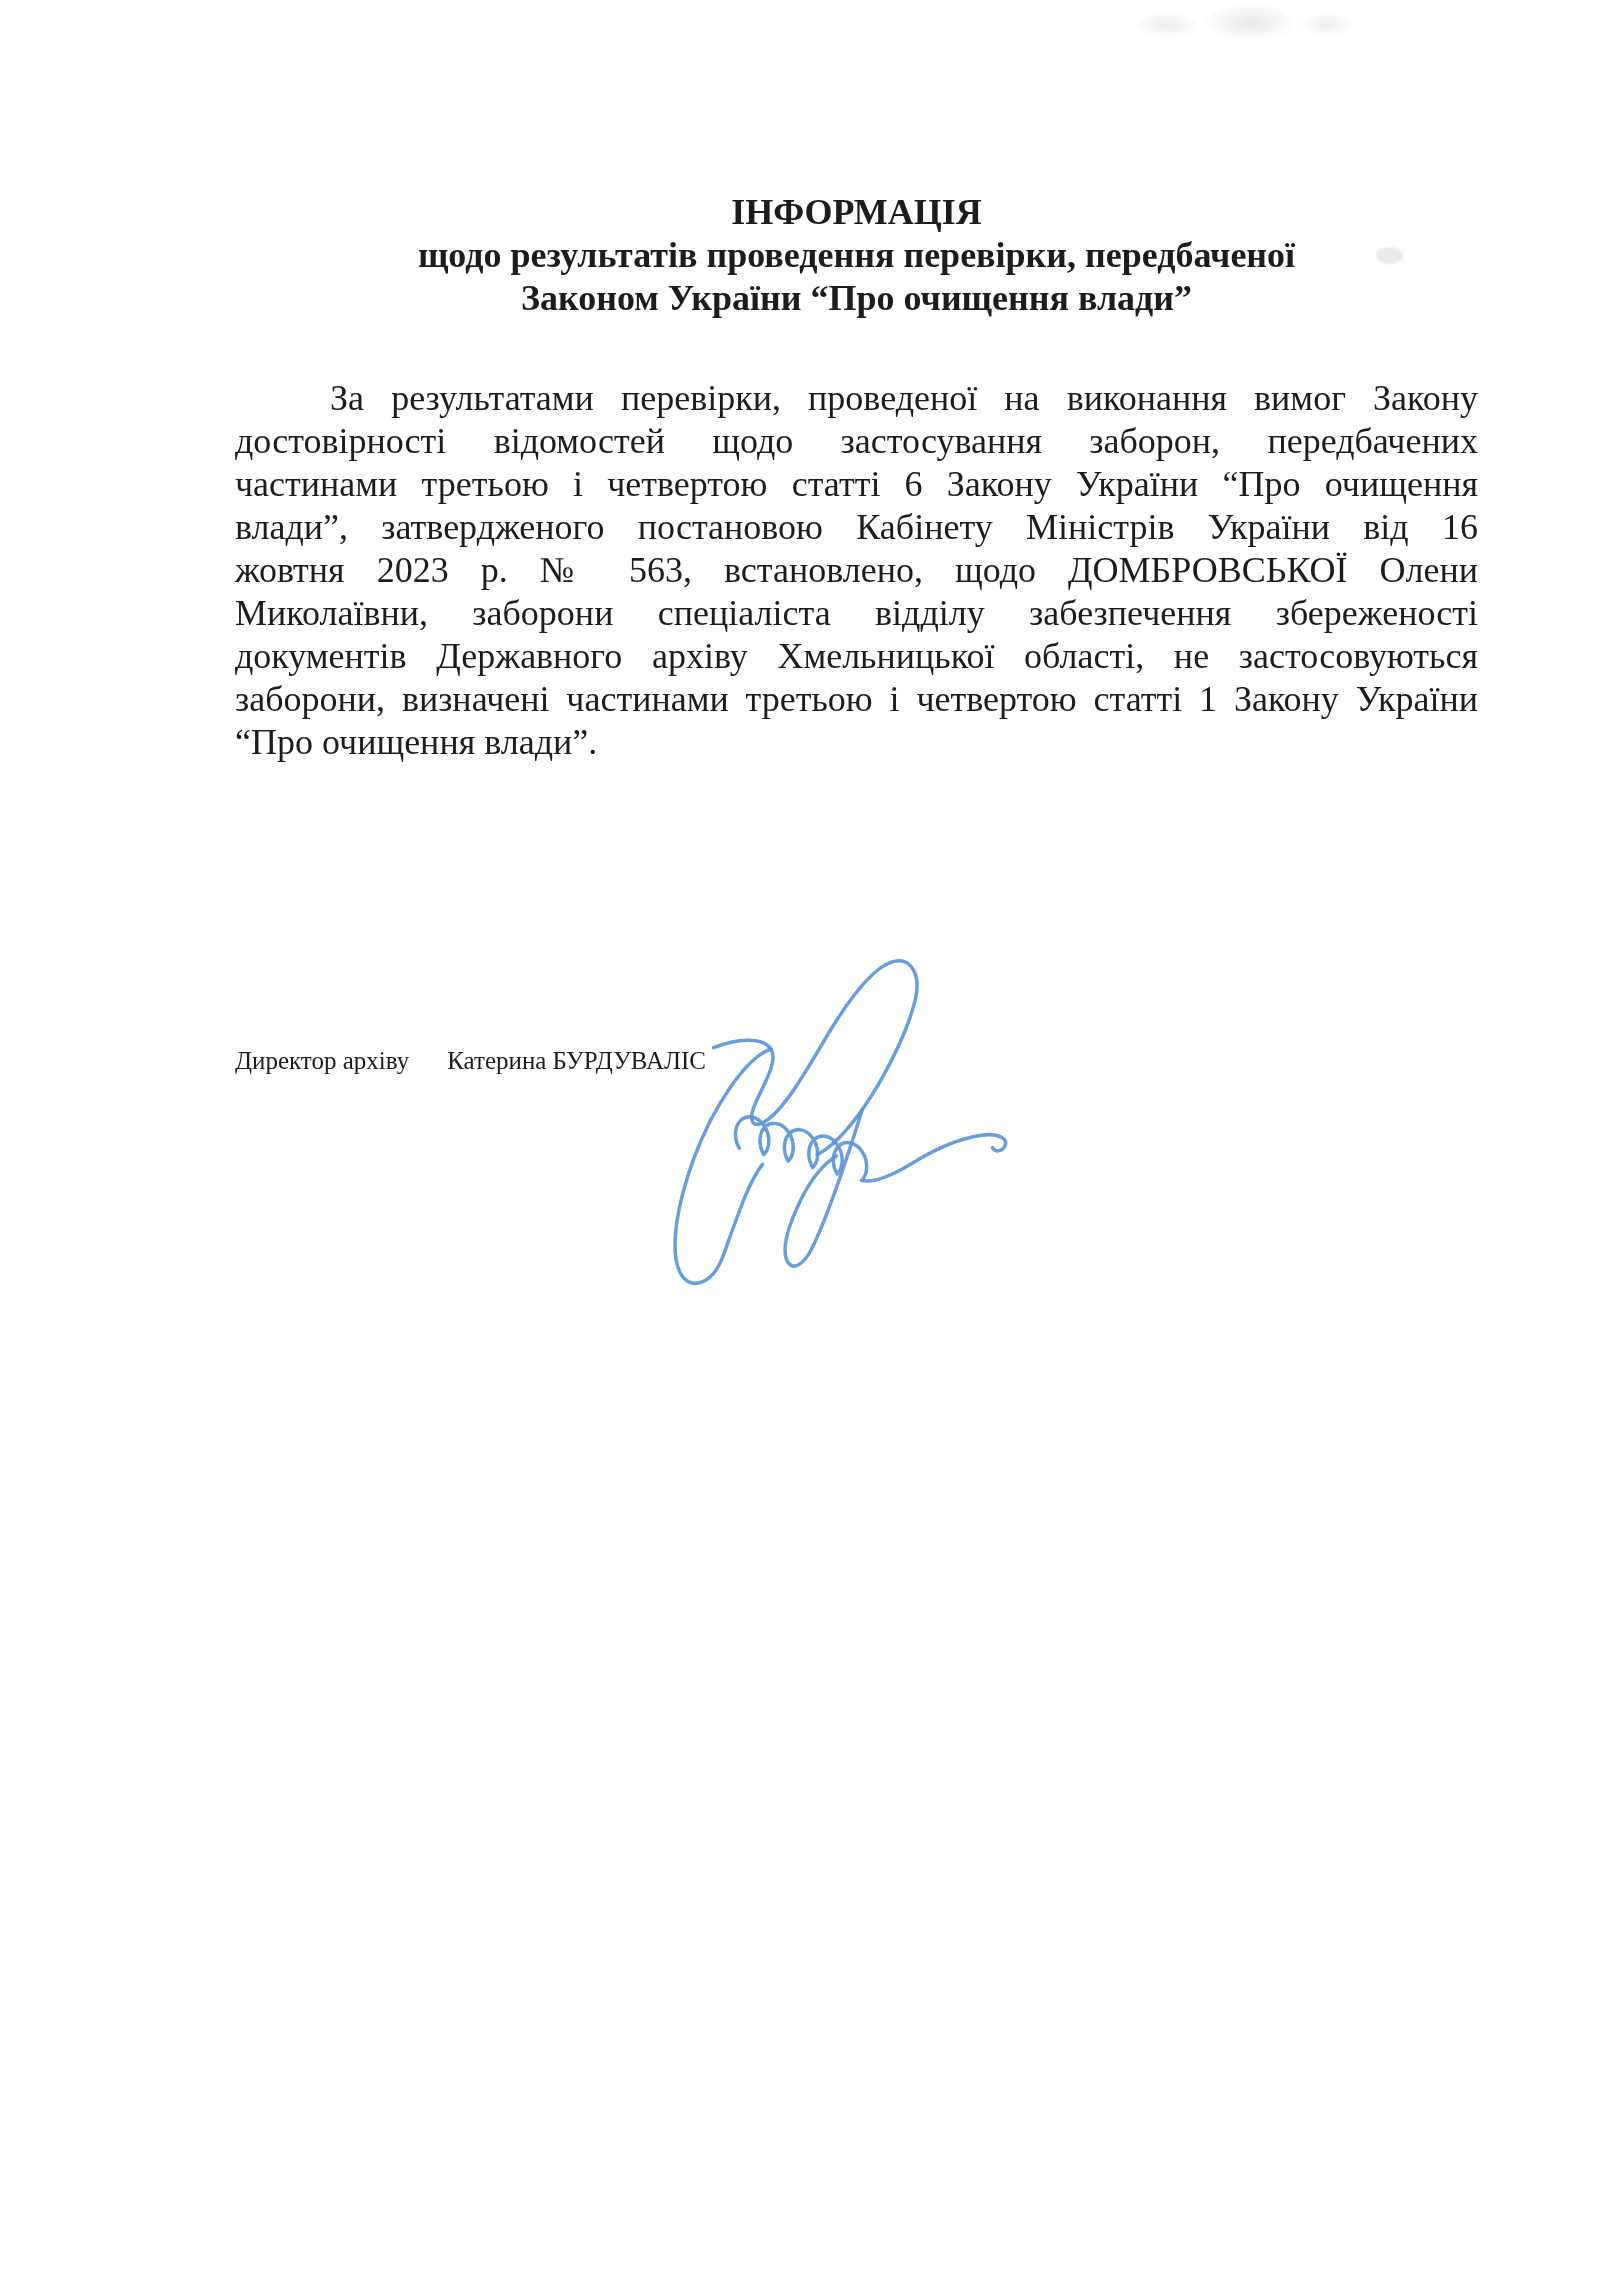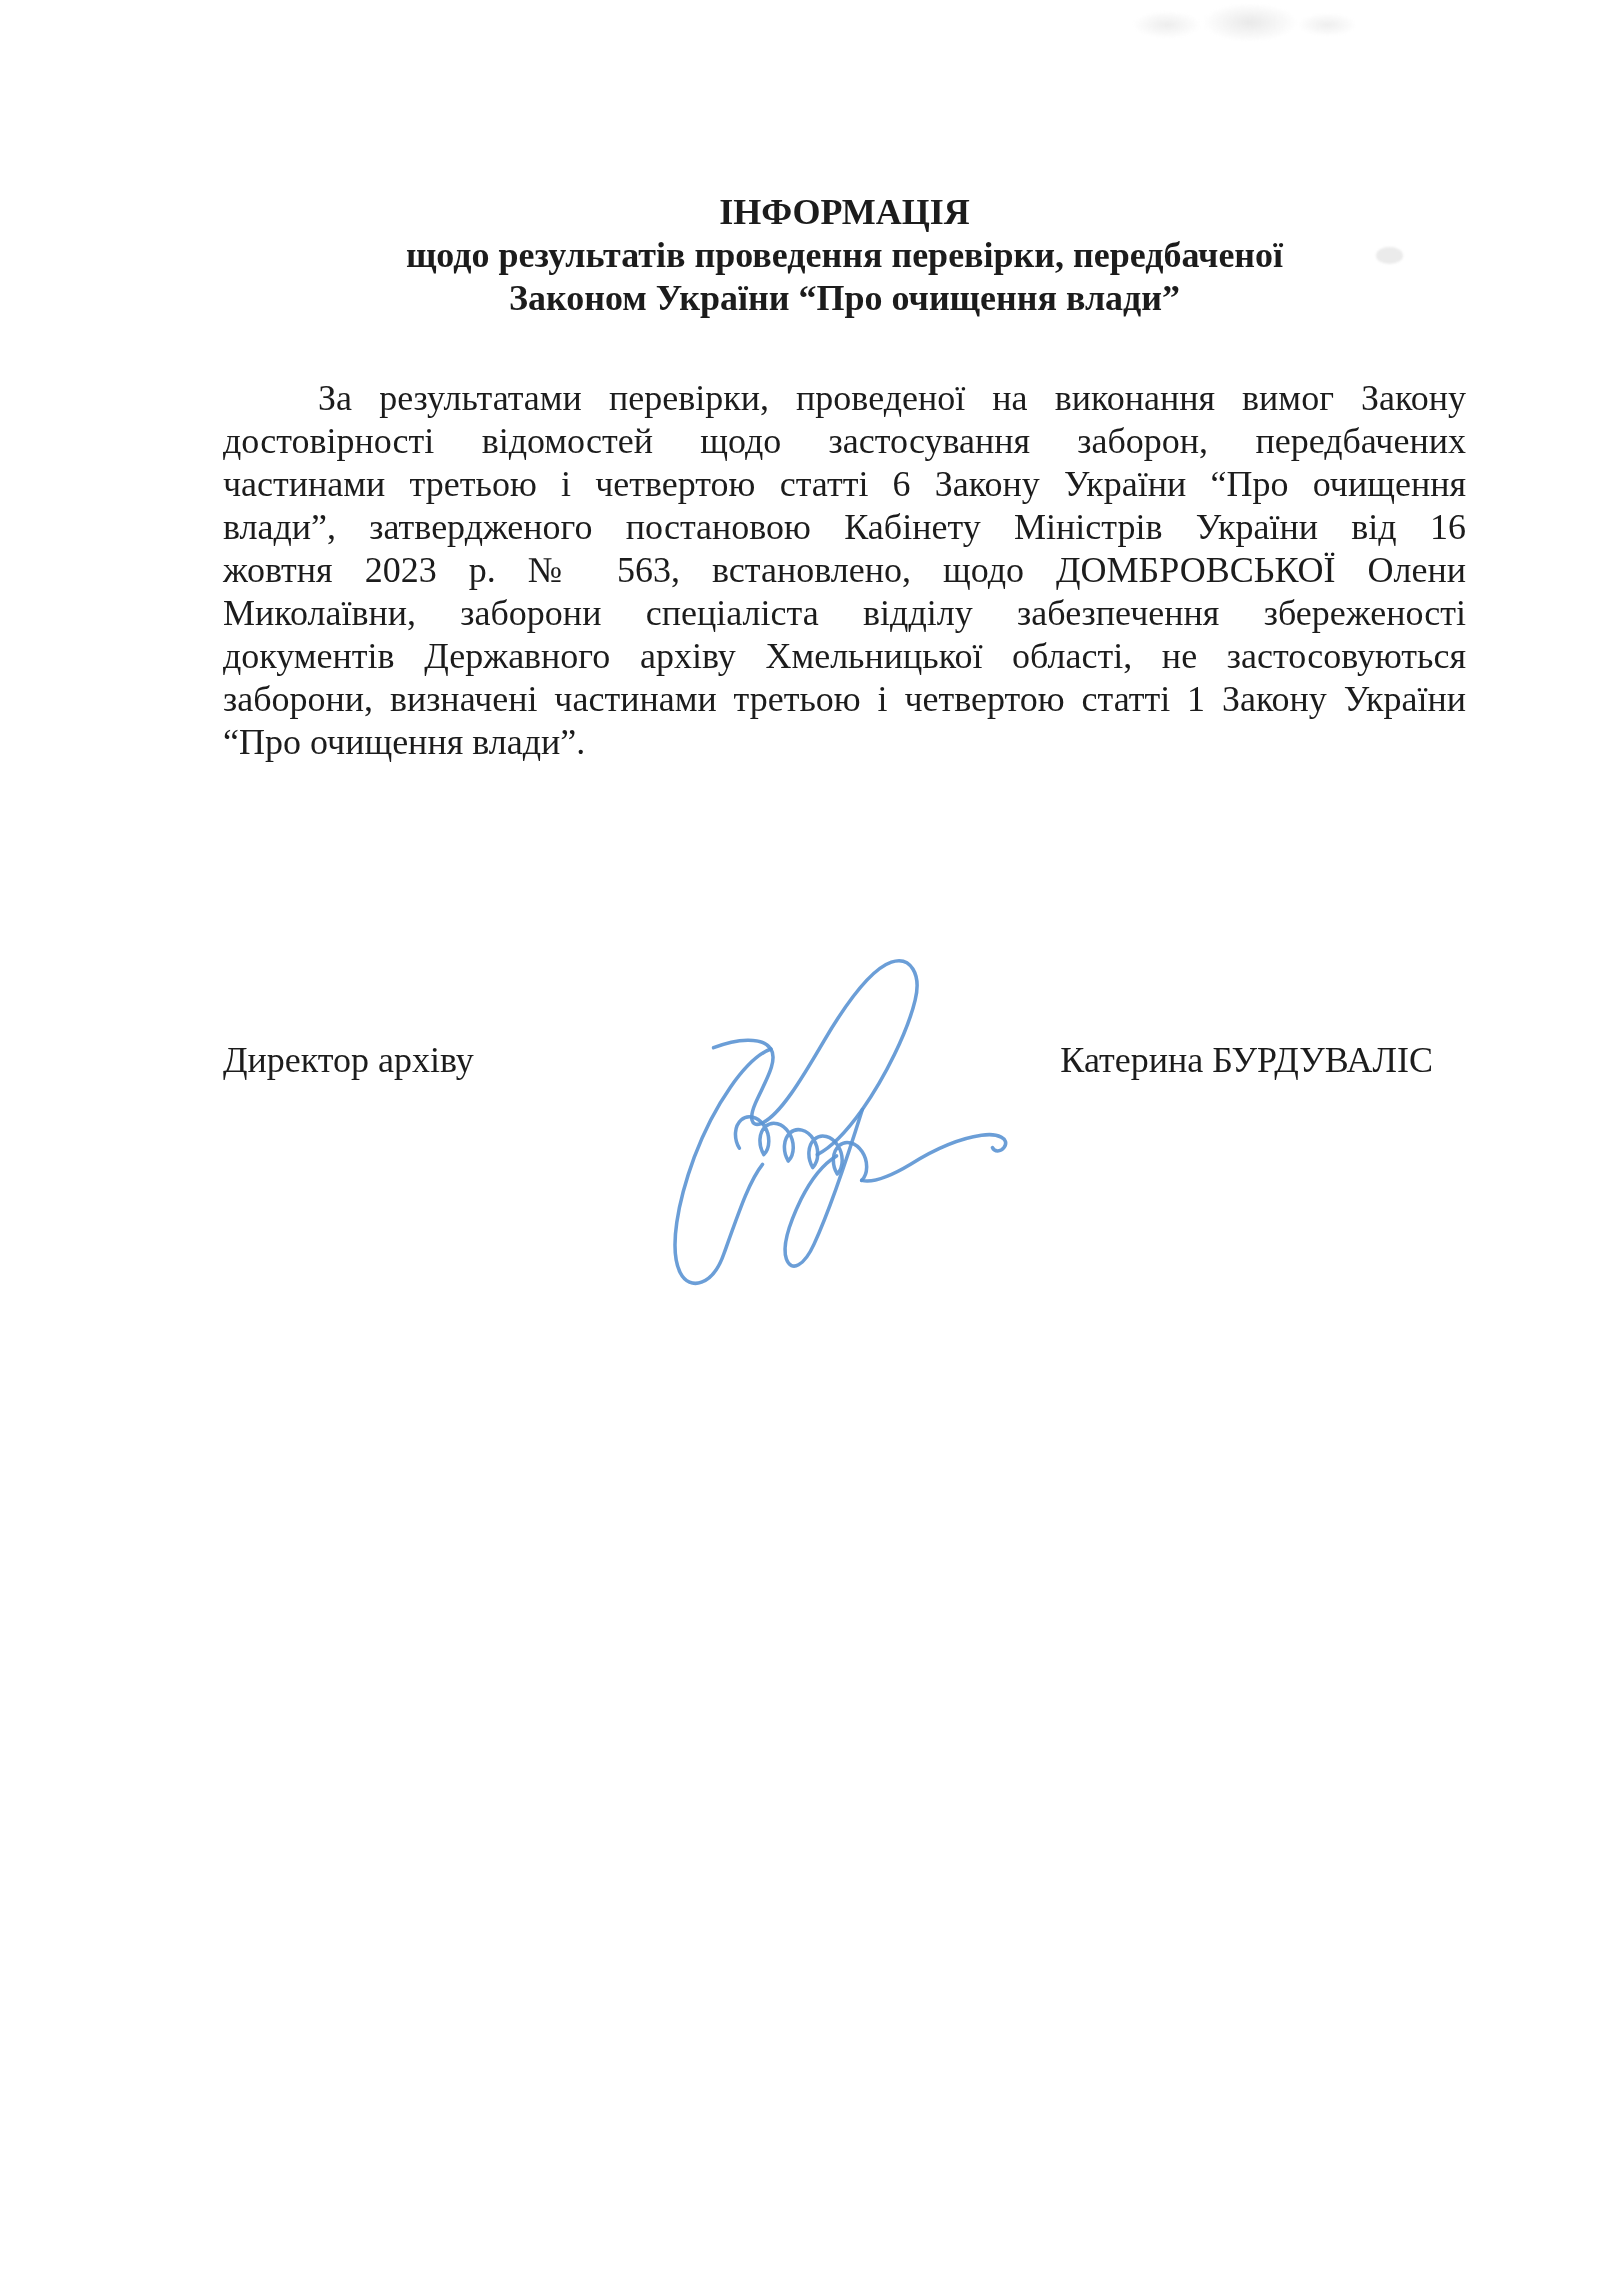--- a/index.html
+++ b/index.html
@@ -29,21 +29,21 @@
   }
   .speck {
     position: absolute;
     left: 1376px; top: 247px; width: 27px; height: 16.7px;
     border-radius: 50%;
     background: #ebebeb;
     filter: blur(1.3px);
   }
   .content {
     position: absolute;
-    left: 223px;
+    left: 235px;
     top: 191px;
     width: 1243px;
   }
   .title {
     text-align: center;
     font-weight: bold;
     font-size: 36px;
     line-height: 43px;
   }
   .body-block {
@@ -52,24 +52,23 @@
     line-height: 43px;
   }
   .body-line {
     text-align: justify;
     text-align-last: justify;
   }
   .body-line:first-child { text-indent: 95px; }
   .body-line:last-child  { text-align-last: left; }
   .sig-row {
     margin-top: 275px;
-    font-size: 36px;
+    font-size: 25px;
     line-height: 43px;
     display: flex;
-    justify-content: space-between;
     align-items: baseline;
   }
   .sig-name { padding-right: 33px; margin-left: 38px; }
   .signature {
     position: absolute;
     left: 617px;
     top: 951px;
     width: 425px;
     height: 348px;
     overflow: visible;

